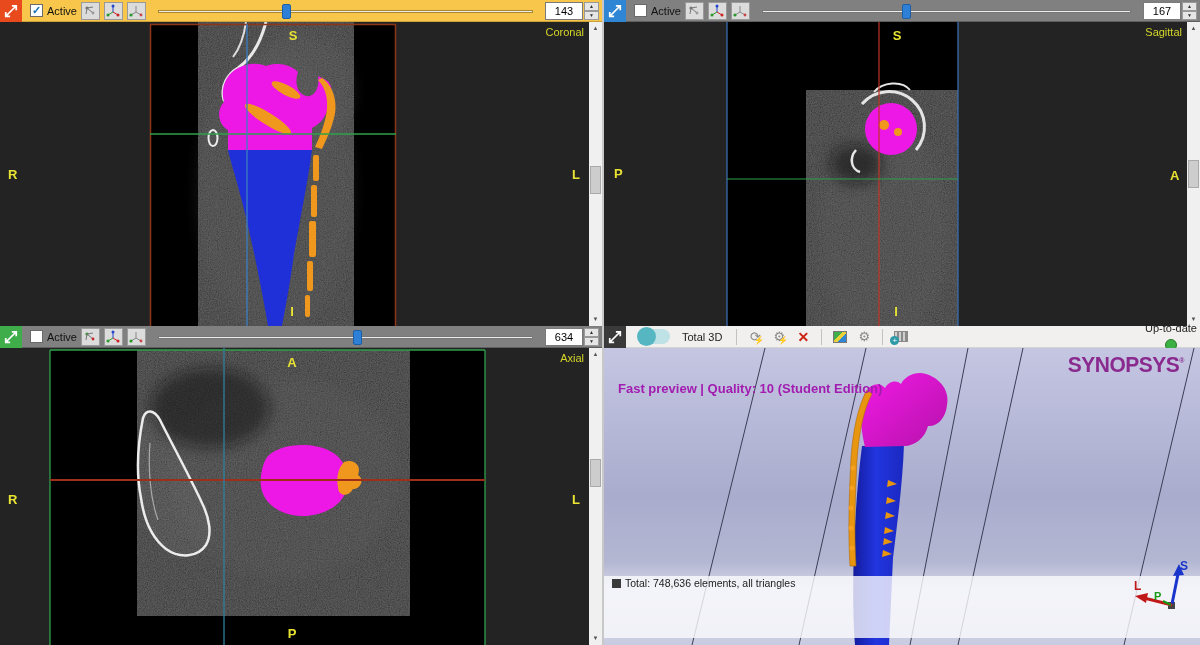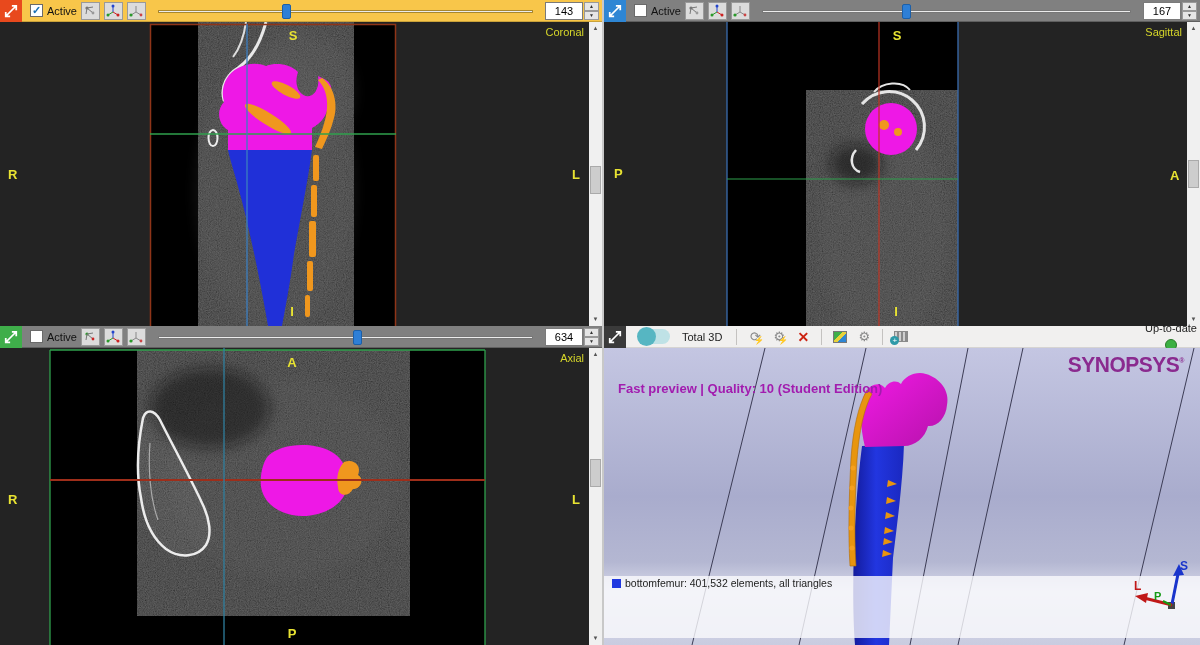--- a/index.html
+++ b/index.html
@@ -502,20 +502,20 @@
           <text x="2" y="30" fill="#c01818" font-size="12" font-weight="bold">L</text>
           <text x="22" y="40" fill="#159a15" font-size="11" font-weight="bold">P</text>
         </g>
       </svg>
       <div class="banner">Fast preview | Quality: 10 (Student Edition)</div>
       <div class="brand">
         <span>SYNOPSYS</span><sup>®</sup>
       </div>
       <div class="legend">
         <div class="row">
-          <span class="sw" style="background-color: rgb(32, 56, 224);"></span>
-          <span>bottomfemur: 401,532 elements, all triangles</span>
+          <span class="sw" style="background-color: rgb(58, 58, 58);"></span>
+          <span>Total: 748,636 elements, all triangles</span>
         </div>
       </div>
     </div>
   </div>
 
 </div>
 
 </body></html>

